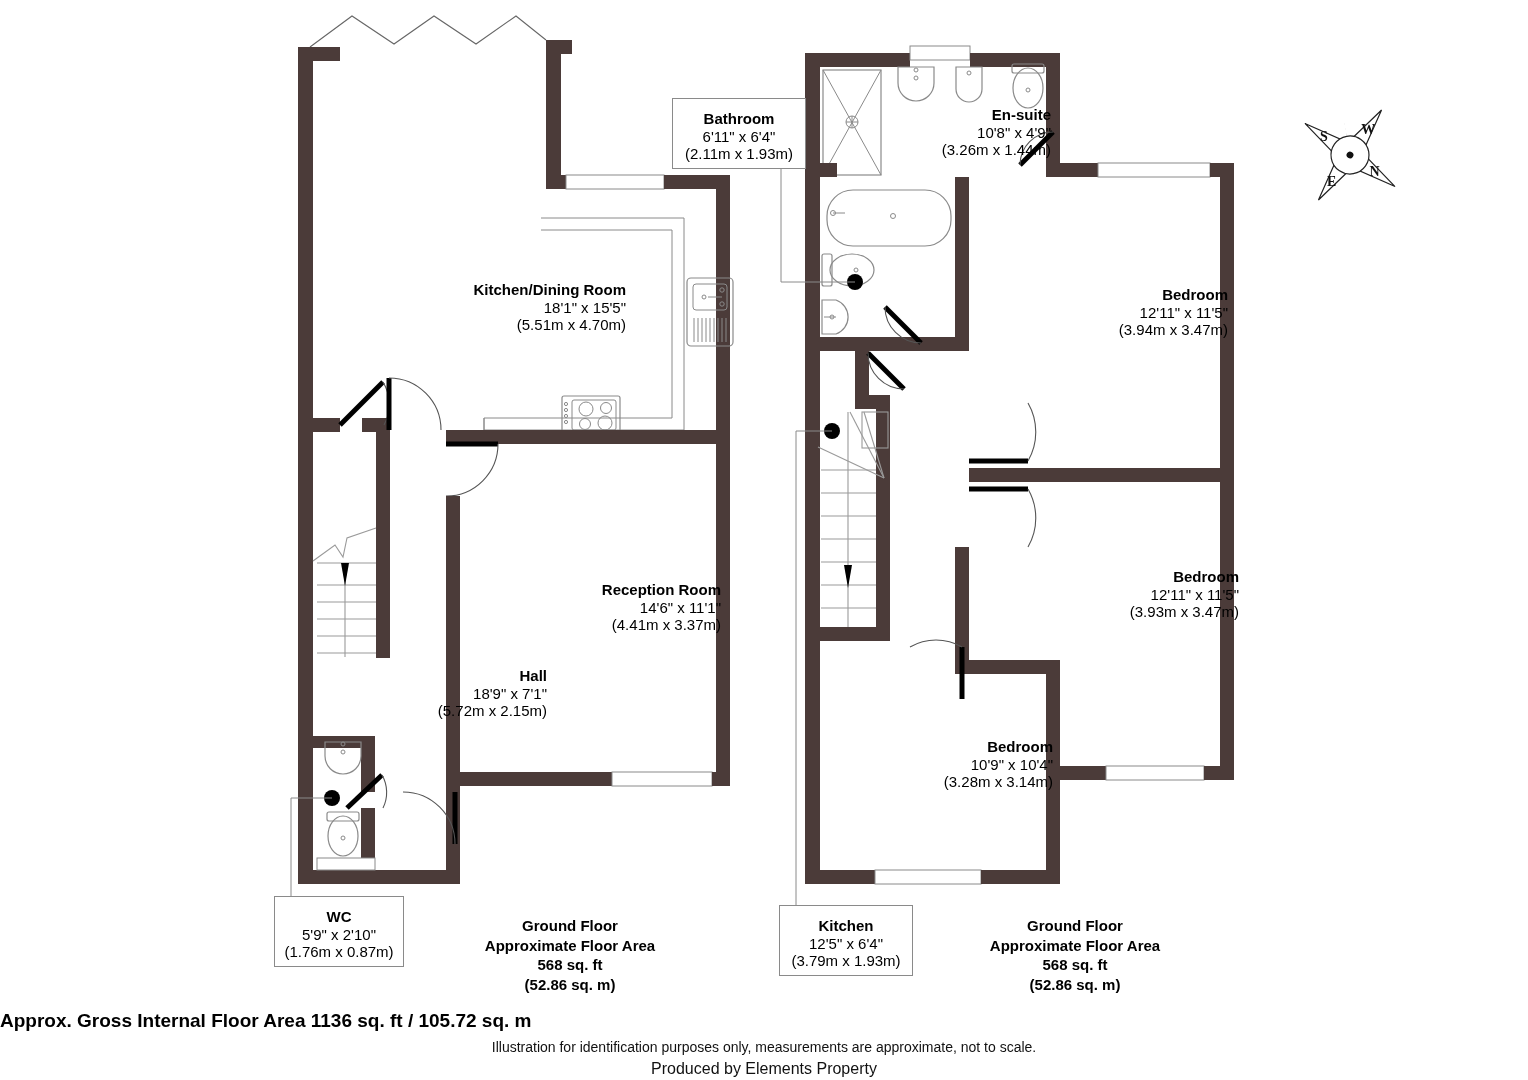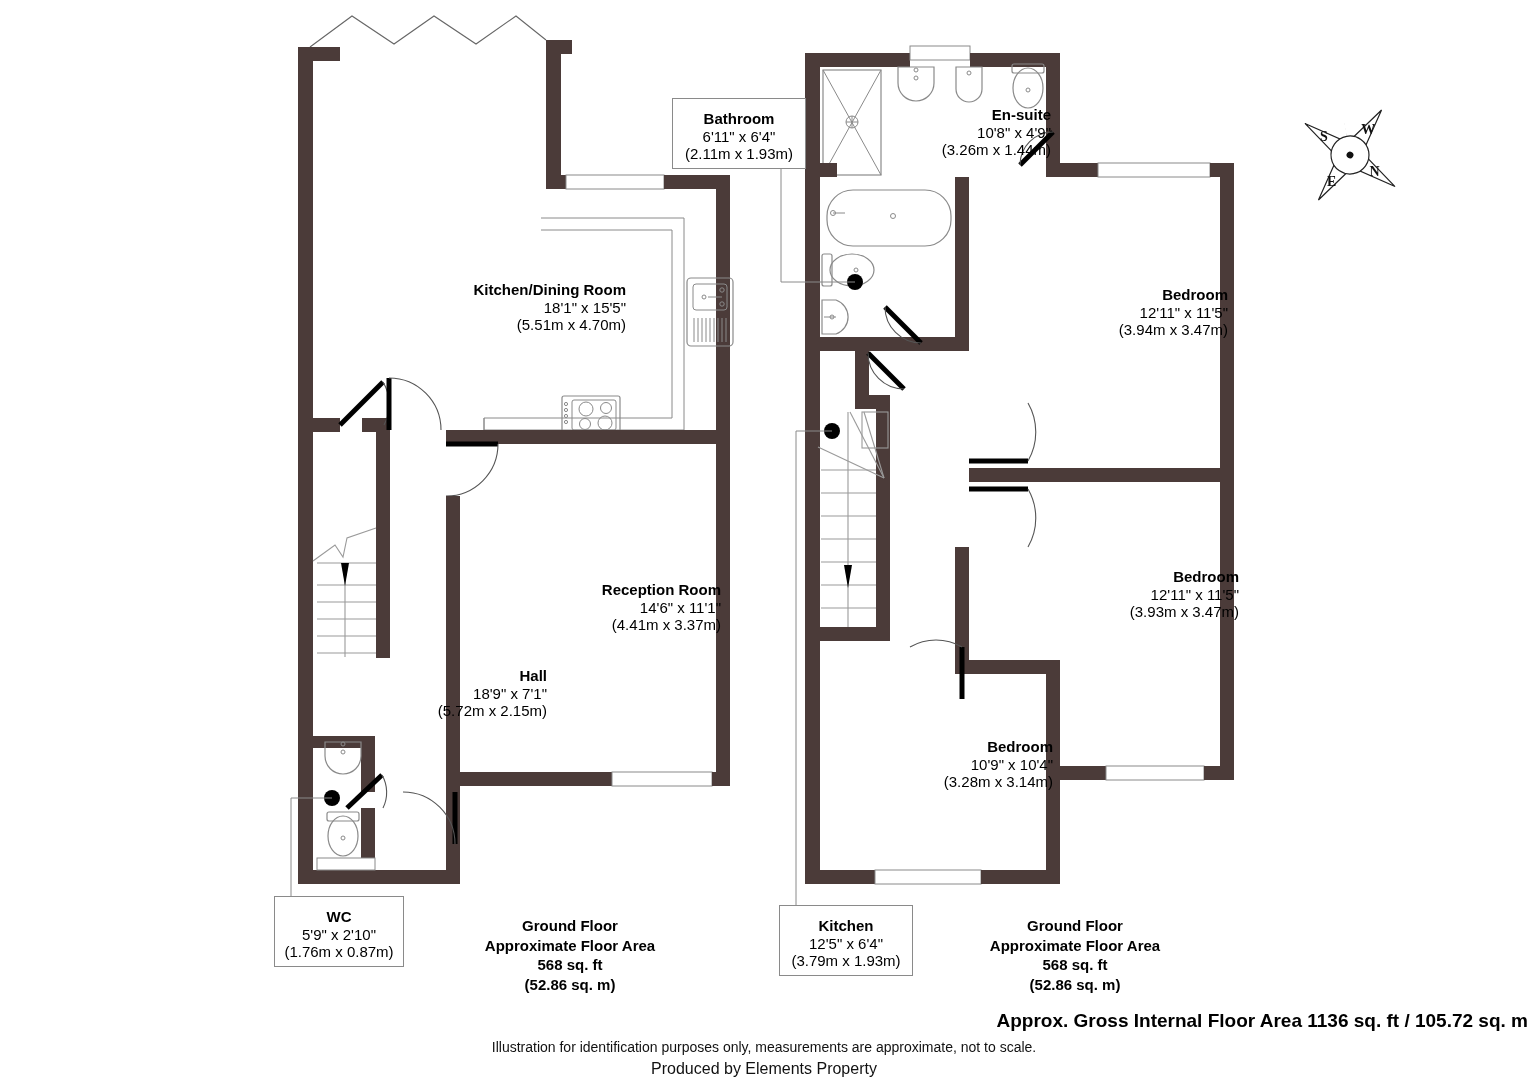--- a/index.html
+++ b/index.html
@@ -9,21 +9,21 @@
   svg{position:absolute;left:0;top:0;}
   .lbl{position:absolute;text-align:right;line-height:1.18;white-space:nowrap;}
   .lbl .nm{font-weight:bold;font-size:15px;}
   .lbl .d1{font-size:15px;}
   .lbl .d2{font-size:15px;}
   .callout{position:absolute;border:1px solid #8a8a8a;background:#fff;
            text-align:center;line-height:1.18;padding:11px 8px 5px 8px;white-space:nowrap;}
   .callout .nm{font-weight:bold;font-size:15px;}
   .callout .d1,.callout .d2{font-size:15px;}
   .area{position:absolute;text-align:center;font-weight:bold;font-size:15px;line-height:1.3;white-space:nowrap;}
-  .foot1{position:absolute;text-align:right;font-weight:bold;font-size:19px;width:100%;}
+  .foot1{position:absolute;text-align:left;font-weight:bold;font-size:19px;width:100%;}
   .foot2{position:absolute;text-align:center;font-size:14px;width:100%;color:#111;}
   .foot3{position:absolute;text-align:center;font-size:16px;width:100%;color:#111;}
 </style>
 </head>
 <body>
 
 <div id="stage">
 
 <svg width="1528" height="1080" viewBox="0 0 1528 1080">
   <defs>

